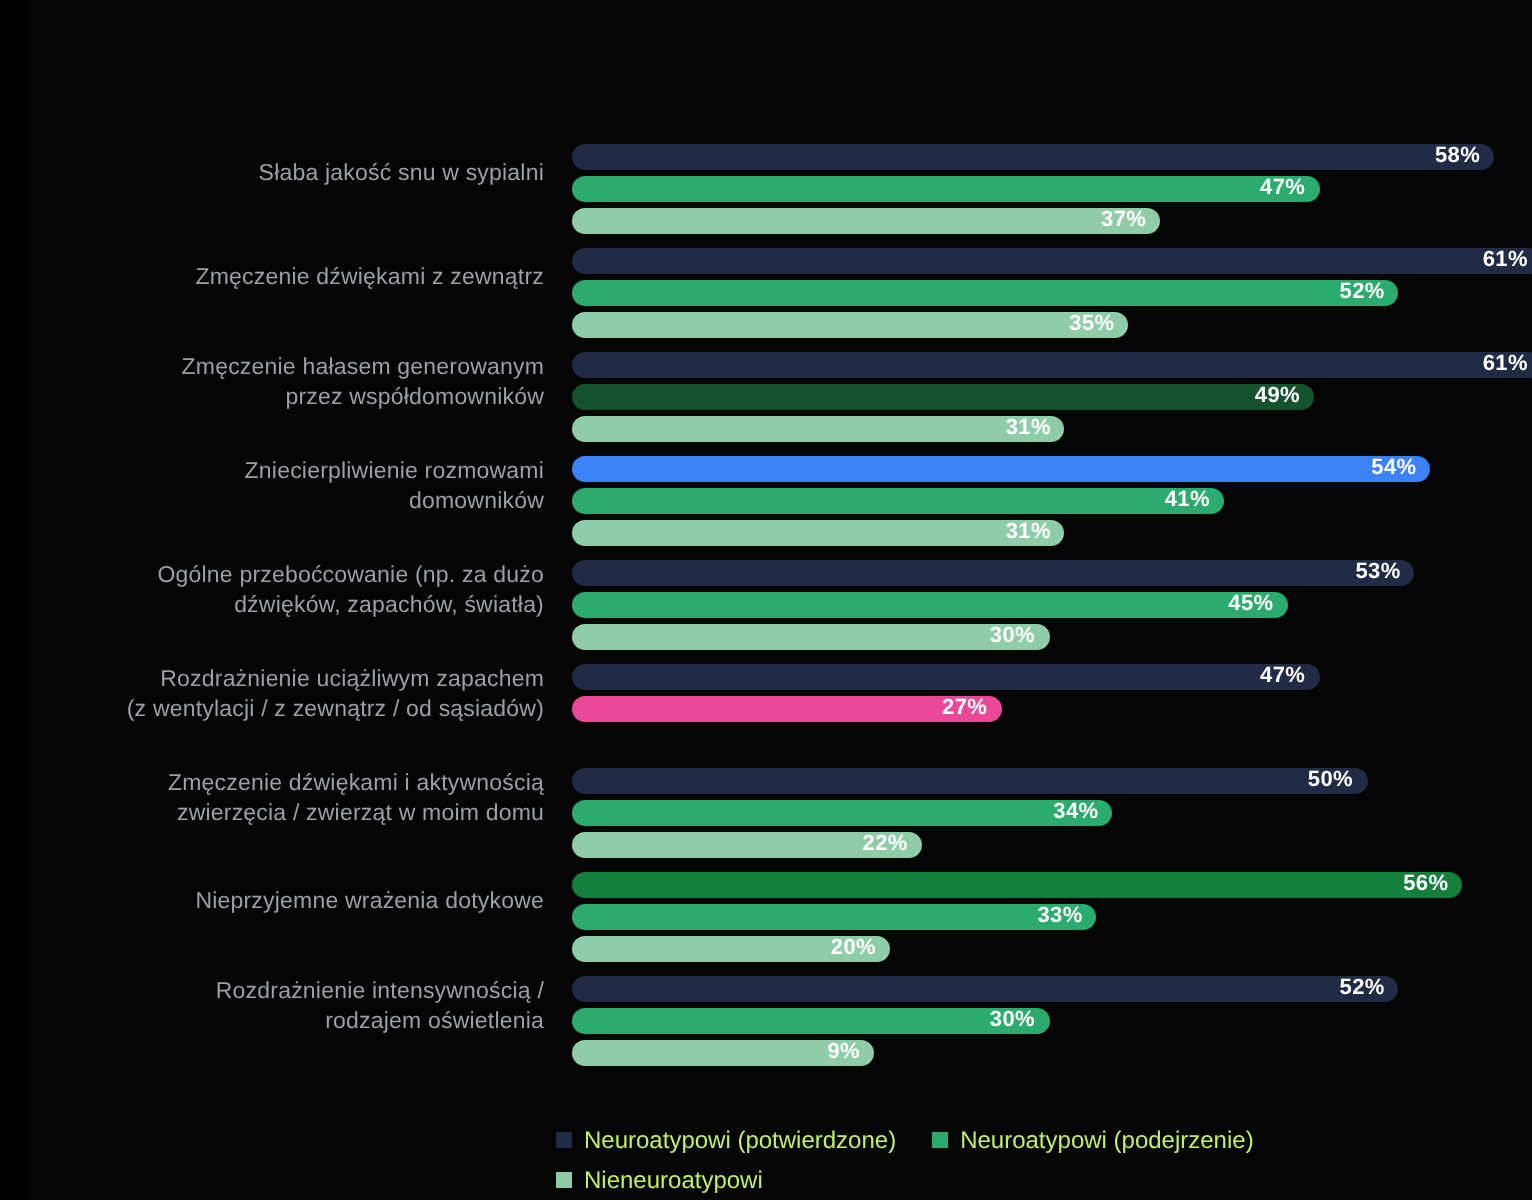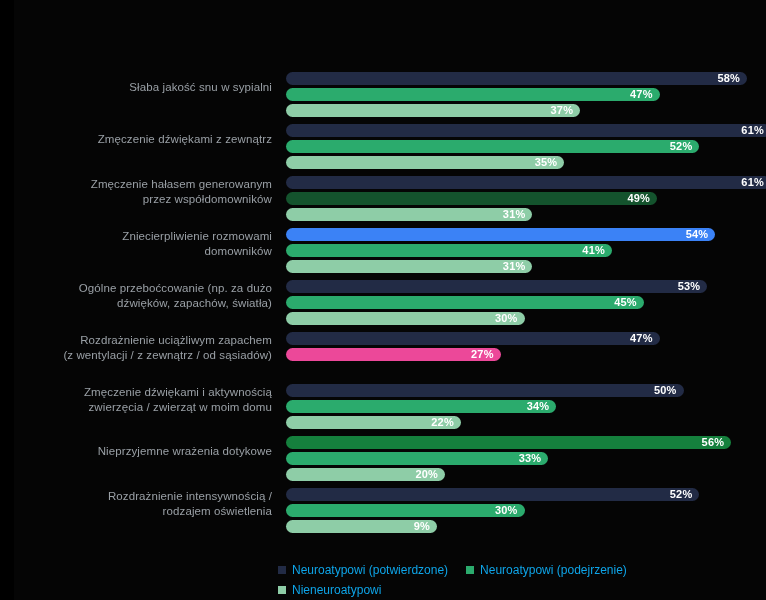--- a/index.html
+++ b/index.html
@@ -108,21 +108,21 @@
     align-items: center;
     margin-right: 18px;
   }
   .swatch {
     width: 8px;
     height: 8px;
     margin-right: 6px;
     flex: 0 0 auto;
   }
   .legend-text {
-    color: #0ea5e9;
+    color: #bef264;
     font-size: 12px;
     line-height: 16px;
     white-space: nowrap;
   }
 </style>
 </head>
 <body>
 
 <div id="chart-root">
 

